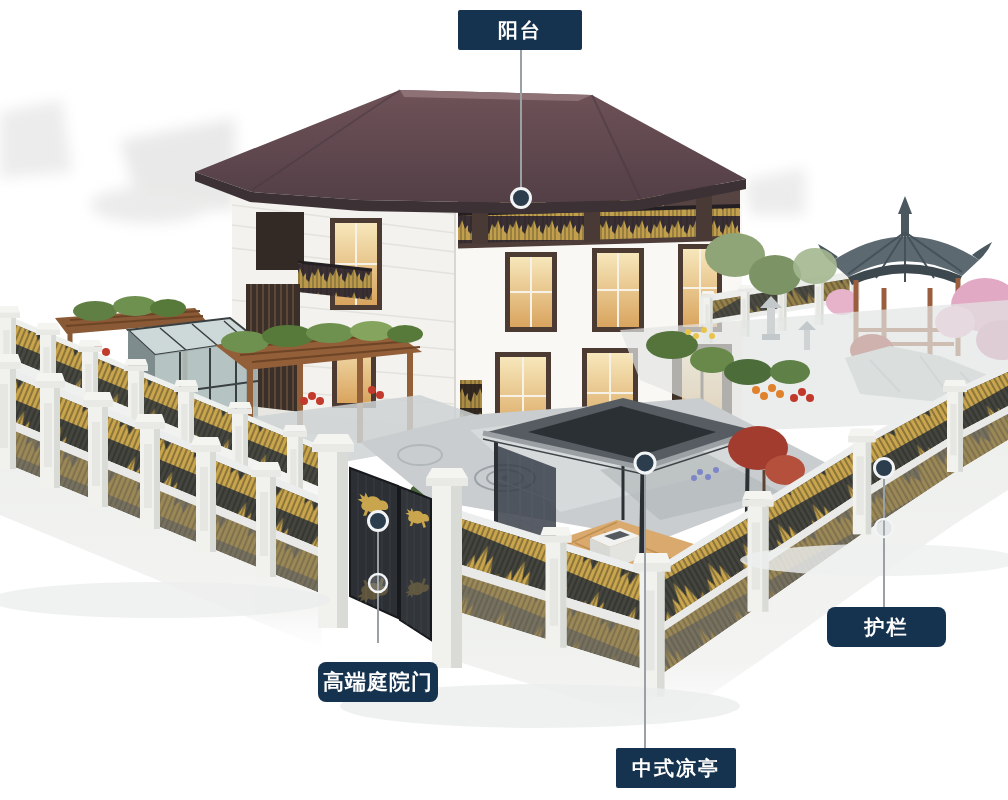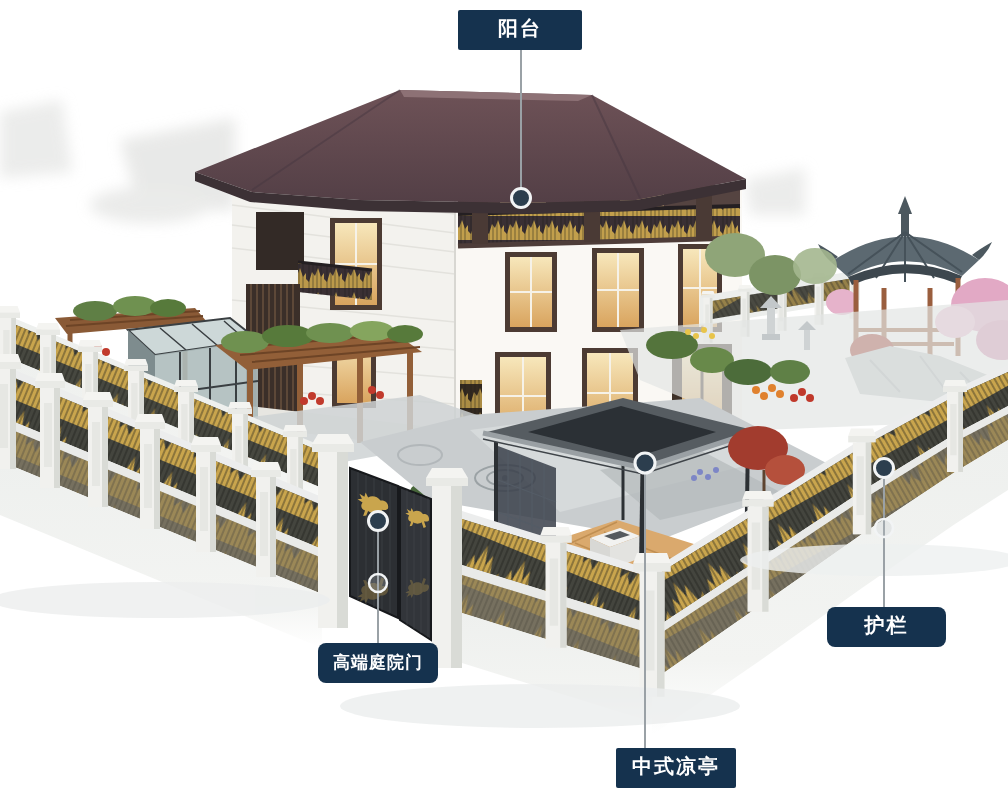--- a/index.html
+++ b/index.html
@@ -1,17 +1,17 @@
 <!DOCTYPE html>
 <html style="--label-bg: #15324E; --label-text: #FFFFFF; --line: #9AA1A6; --marker-fill: #2C3E4E; --marker-ring: #F2F4F5;"><head>
 <meta charset="utf-8">
 <style>
   html,body{margin:0;padding:0;background:#ffffff;}
   .stage{position:relative;width:1008px;height:800px;background:#ffffff;overflow:hidden;
-         font-family:Liberation Mono, monospace;}
+         font-family:Liberation Serif, serif;}
   .scene-svg{position:absolute;left:0;top:0;}
   .overlay-svg{position:absolute;left:0;top:0;pointer-events:none;}
   .callout{position:absolute;display:flex;align-items:center;justify-content:center;
            background:var(--label-bg,#15324E);color:var(--label-text,#fff);
            font-size:20px;font-weight:bold;letter-spacing:2px;line-height:1;
            box-sizing:border-box;white-space:nowrap;}
   .r2{border-radius:2px}
   .r8{border-radius:8px}
   .callout-line{stroke:var(--line,#9AA1A6);stroke-width:2;fill:none;}
   .marker-solid{fill:var(--marker-fill,#2C3E4E);stroke:var(--marker-ring,#F2F4F5);stroke-width:3;}
@@ -416,19 +416,19 @@
   <line class="callout-line" x1="645" y1="473" x2="645" y2="748"></line>
   <circle class="marker-solid" cx="645" cy="463" r="10"></circle>
 
   <line class="callout-line" x1="884" y1="478" x2="884" y2="607"></line>
   <circle class="marker-solid" cx="884" cy="468" r="9.5"></circle>
   <circle class="marker-ring" cx="884" cy="528" r="9"></circle>
 </svg>
 
 <div class="callout r2" style="left:458px;top:10px;width:124px;height:40px;">阳台</div>
 
-<div class="callout r8" style="left:318px;top:643px;width:120px;height:40px;font-size:17px;letter-spacing:1px;">高端庭院门</div>
+<div class="callout r8" style="left:318px;top:662px;width:120px;height:40px;font-size:21px;letter-spacing:1px;">高端庭院门</div>
 
 <div class="callout r2" style="left:582px;top:748px;width:120px;height:40px;margin-left:34px;">中式凉亭</div>
 
 <div class="callout r8" style="left:827px;top:607px;width:119px;height:40px;">护栏</div>
 
 </div>
 
 </body></html>

